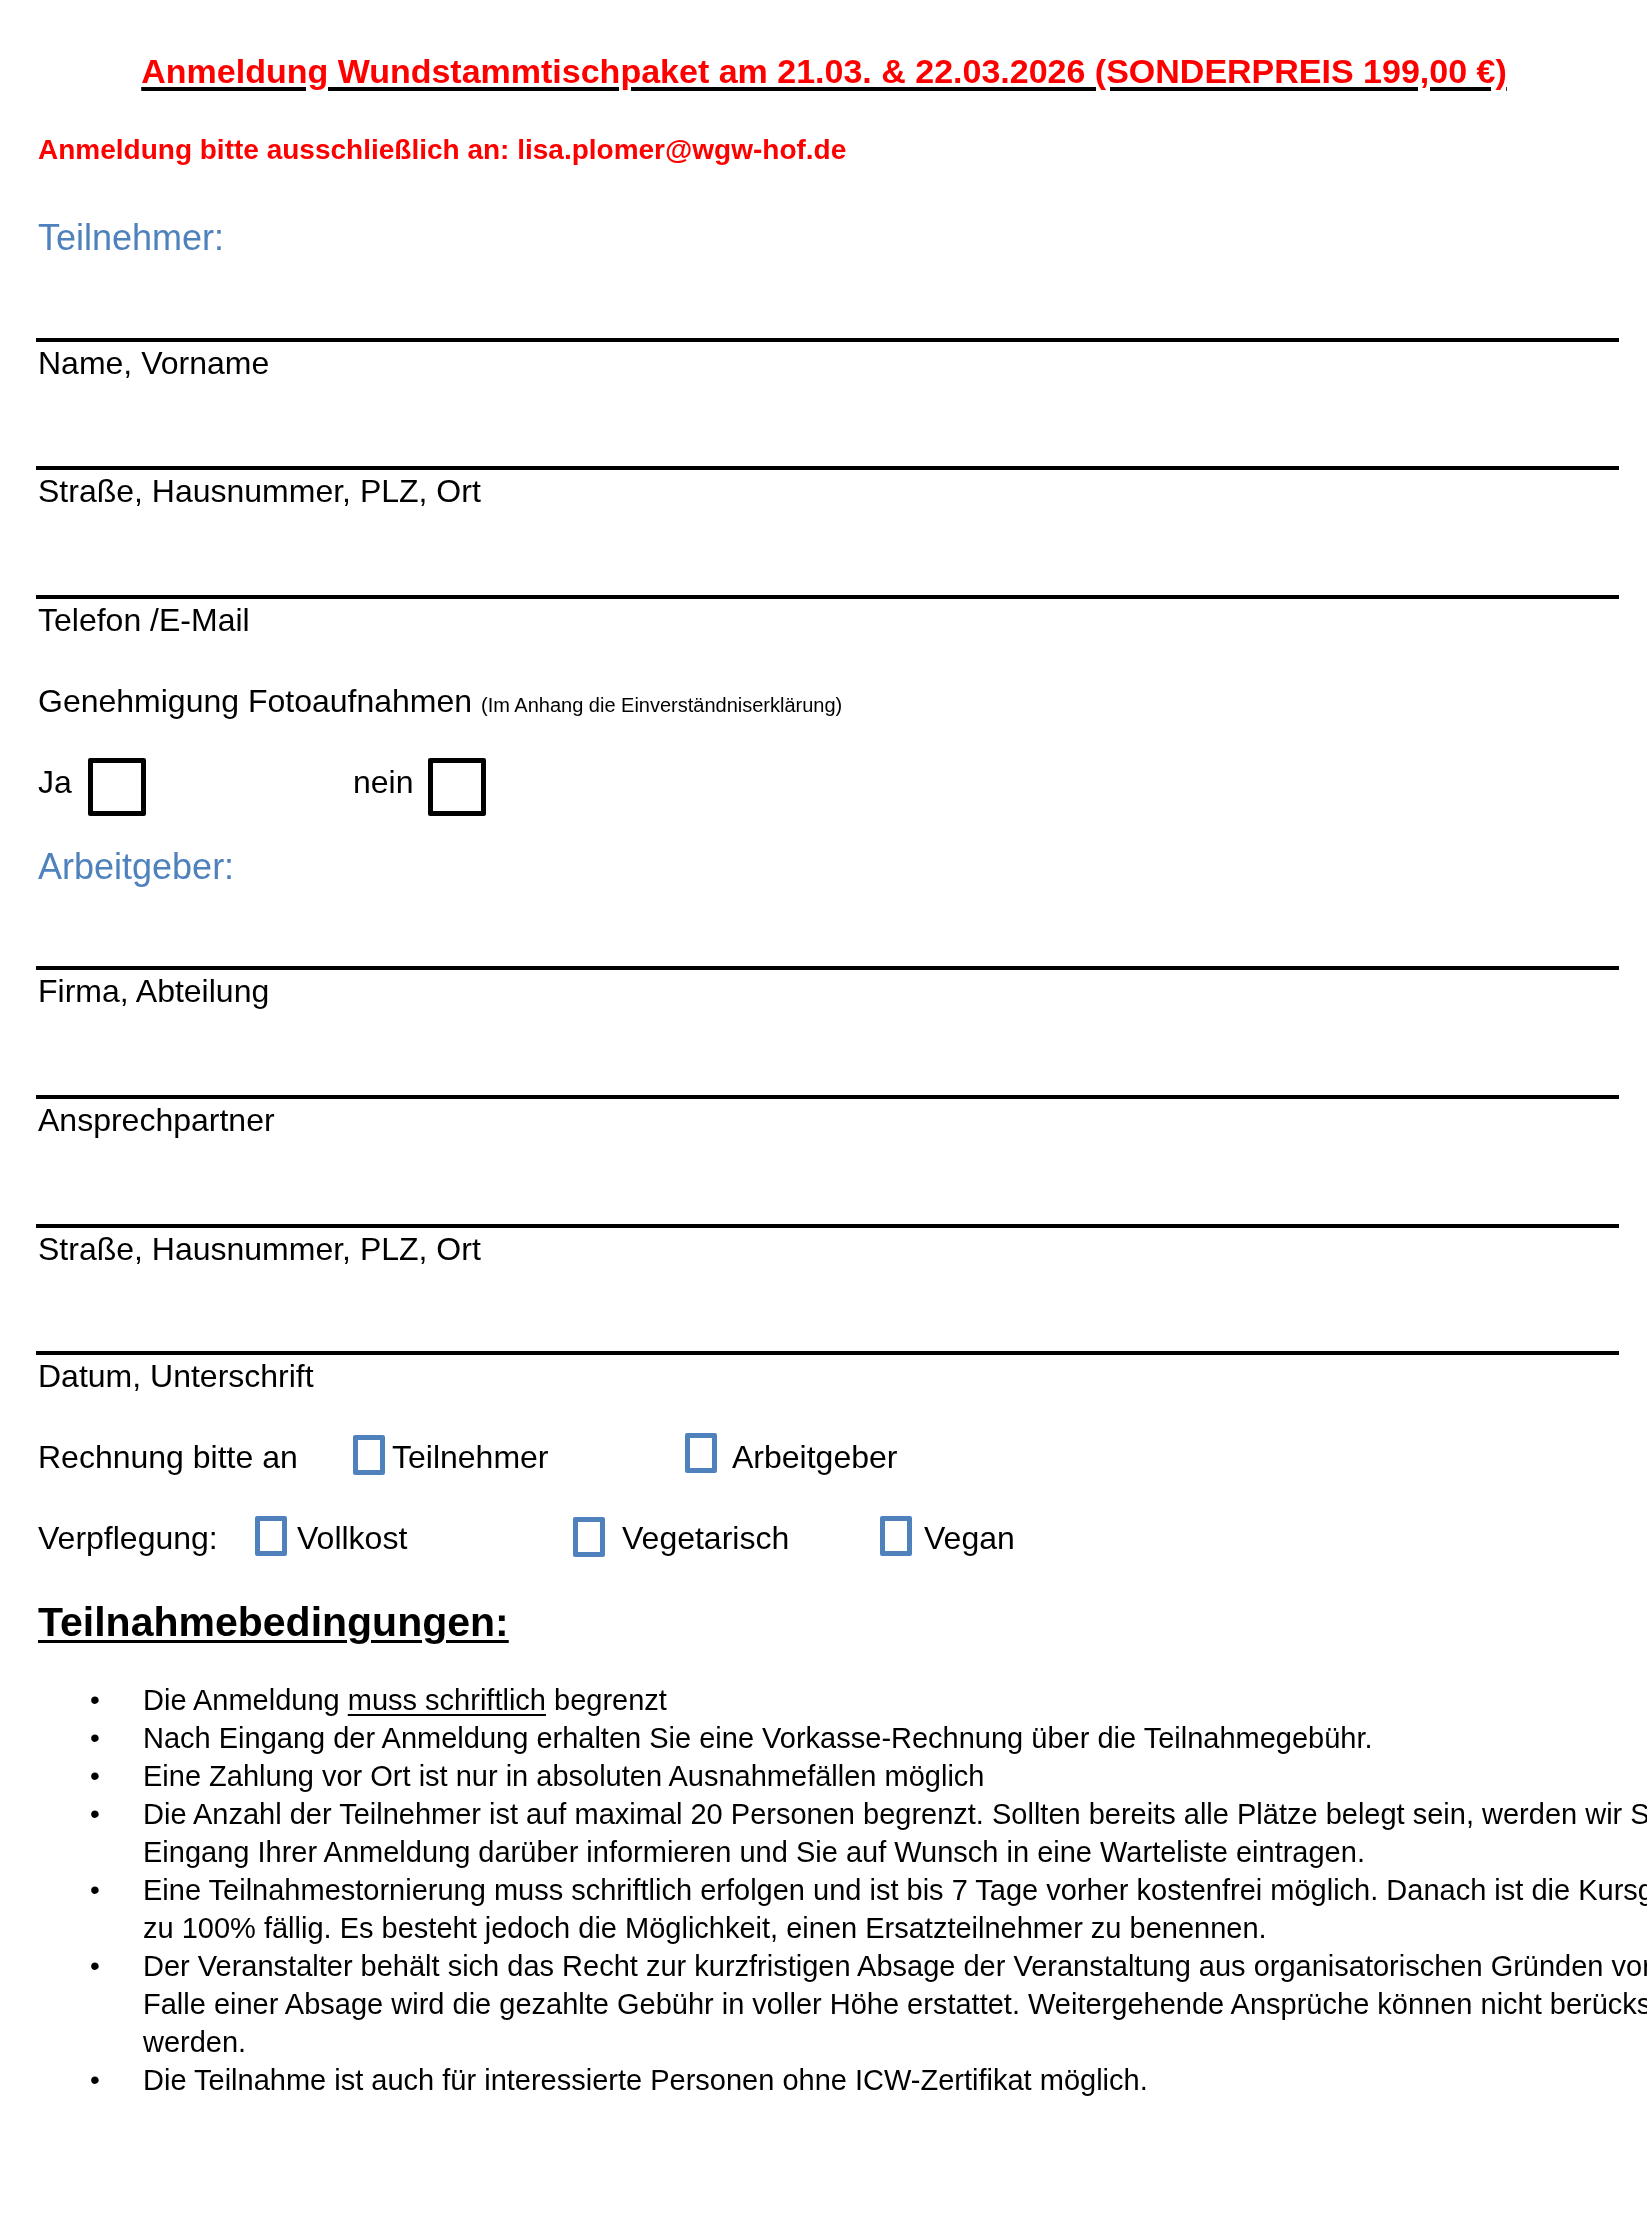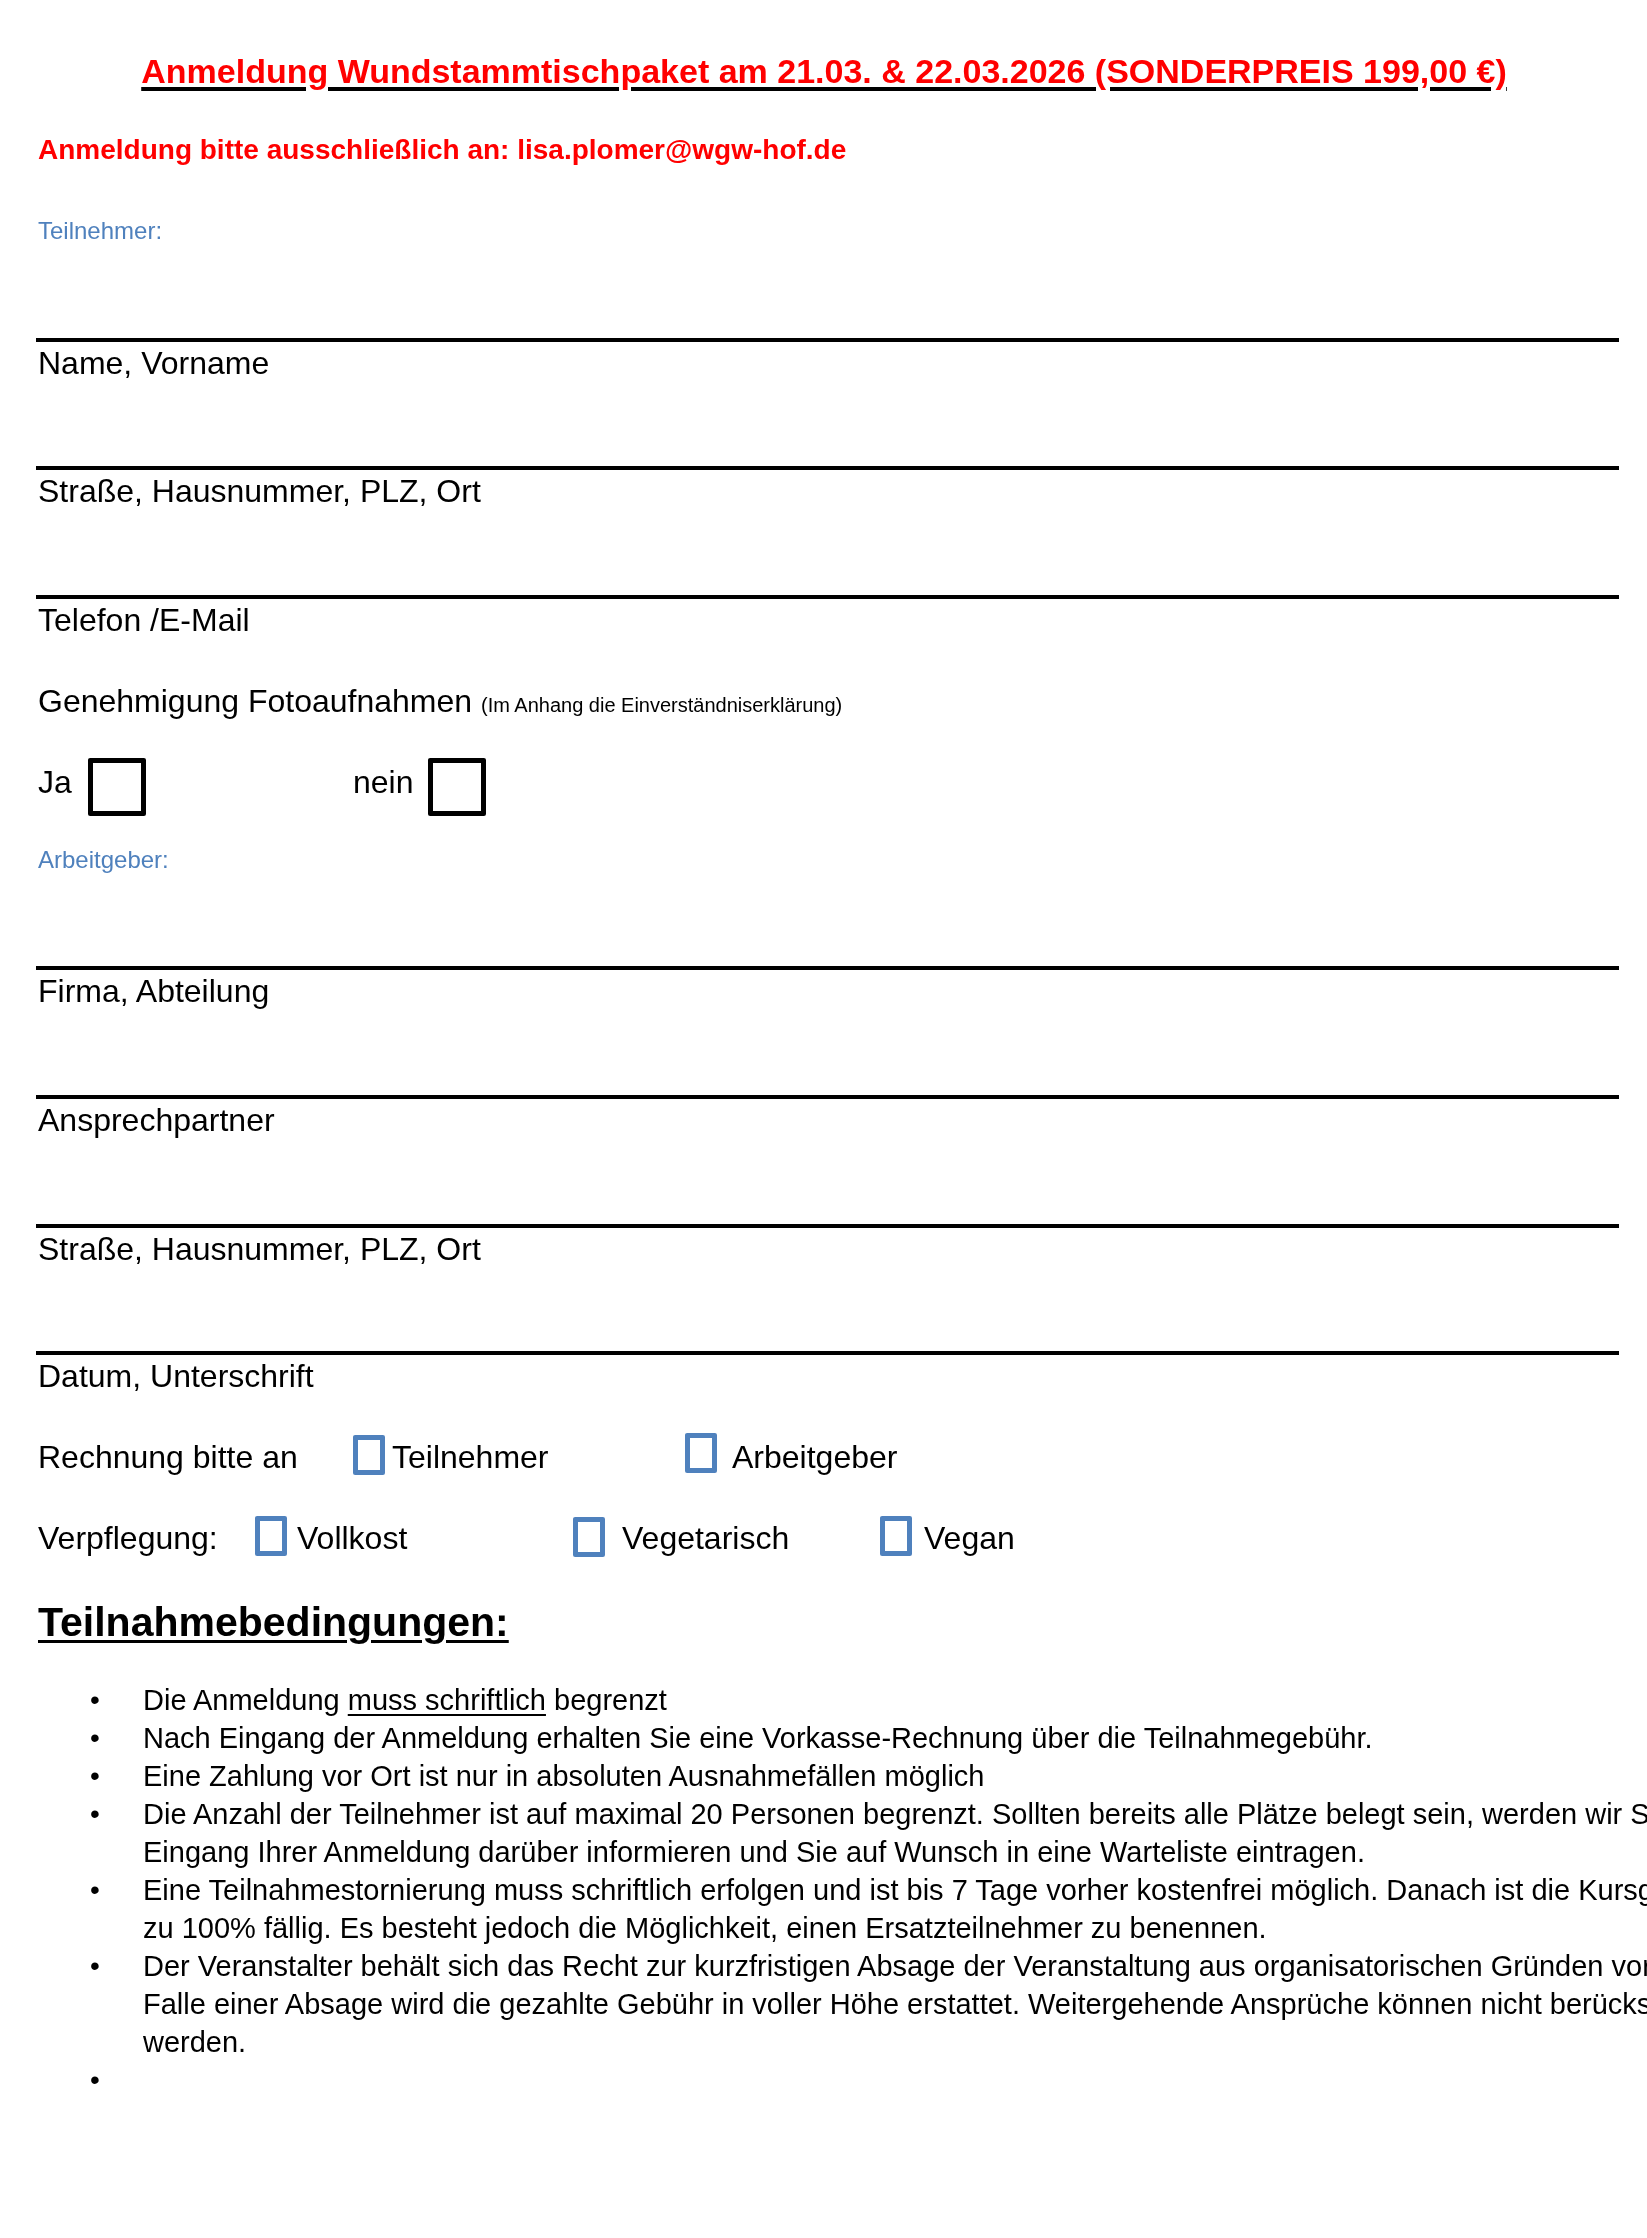--- a/index.html
+++ b/index.html
@@ -8,21 +8,21 @@
     font-family: "Liberation Sans", sans-serif; color: #000;
   }
   .abs { position: absolute; white-space: nowrap; }
   .title {
     left: 0; width: 1648px; text-align: center; top: 52px;
     font-size: 34px; font-weight: bold; color: #ff0000;
     text-decoration: underline; text-decoration-color: #000; text-decoration-thickness: 3.5px;
     text-underline-offset: 4.2px;
   }
   .email { left: 38px; top: 134px; font-size: 28px; font-weight: bold; color: #ff0000; }
-  .section { left: 38px; font-size: 24px; color: #4f81bd; }
+  .section { left: 38px; font-size: 36px; color: #4f81bd; }
   .label { left: 38px; font-size: 32px; }
   .rule { position: absolute; left: 36px; width: 1583px; height: 3.5px; background: #000; }
   .small { font-size: 20px; }
   .cb-black { position: absolute; width: 48px; height: 48px; border: 5.6px solid #000; border-radius: 2.1px; background: #fff; box-sizing: content-box; }
   .cb-blue { position: absolute; width: 22.4px; height: 30px; border: 5.6px solid #4f81bd; border-radius: 2.1px; background: #fff; box-sizing: content-box; }
   .heading { left: 38px; top: 1599px; font-size: 41px; font-weight: bold; text-decoration: underline; text-decoration-thickness: 2.8px; text-underline-offset: 4.2px; }
   ul.terms {
     position: absolute; left: 0; top: 1681px; width: 1611px; margin: 0;
     padding-left: 143px; font-size: 29px; line-height: 38px; list-style: none;
   }
@@ -107,15 +107,16 @@
   <li>
     <span class="bullet">•</span>
     <span>Eine Teilnahmestornierung muss schriftlich erfolgen und ist bis 7 Tage vorher kostenfrei möglich. Danach ist die Kursgebühr zu 100% fällig. Es besteht jedoch die Möglichkeit, einen Ersatzteilnehmer zu benennen.</span>
   </li>
   <li>
     <span class="bullet">•</span>
     <span>Der Veranstalter behält sich das Recht zur kurzfristigen Absage der Veranstaltung aus organisatorischen Gründen vor. Im Falle einer Absage wird die gezahlte Gebühr in voller Höhe erstattet. Weitergehende Ansprüche können nicht berücksichtigt werden.</span>
   </li>
   <li>
     <span class="bullet">•</span>
+    <span>Die Teilnahme ist auch für interessierte Personen ohne ICW-Zertifikat möglich.</span>
   </li>
 </ul>
 
 
 </body></html>

